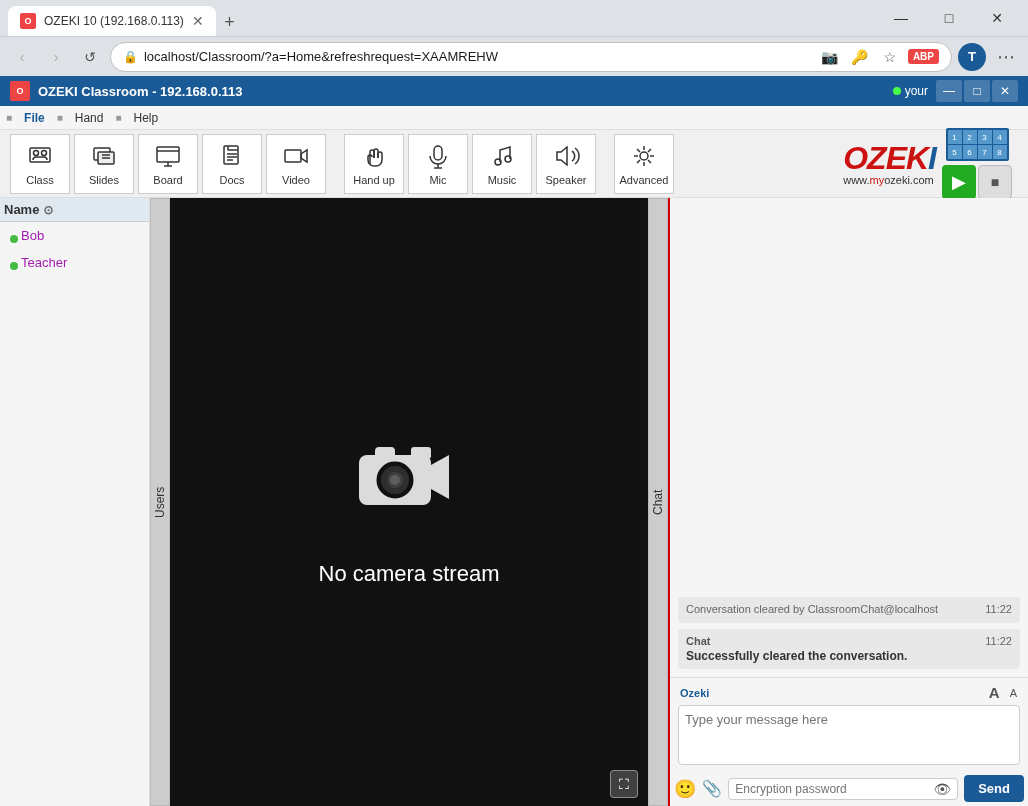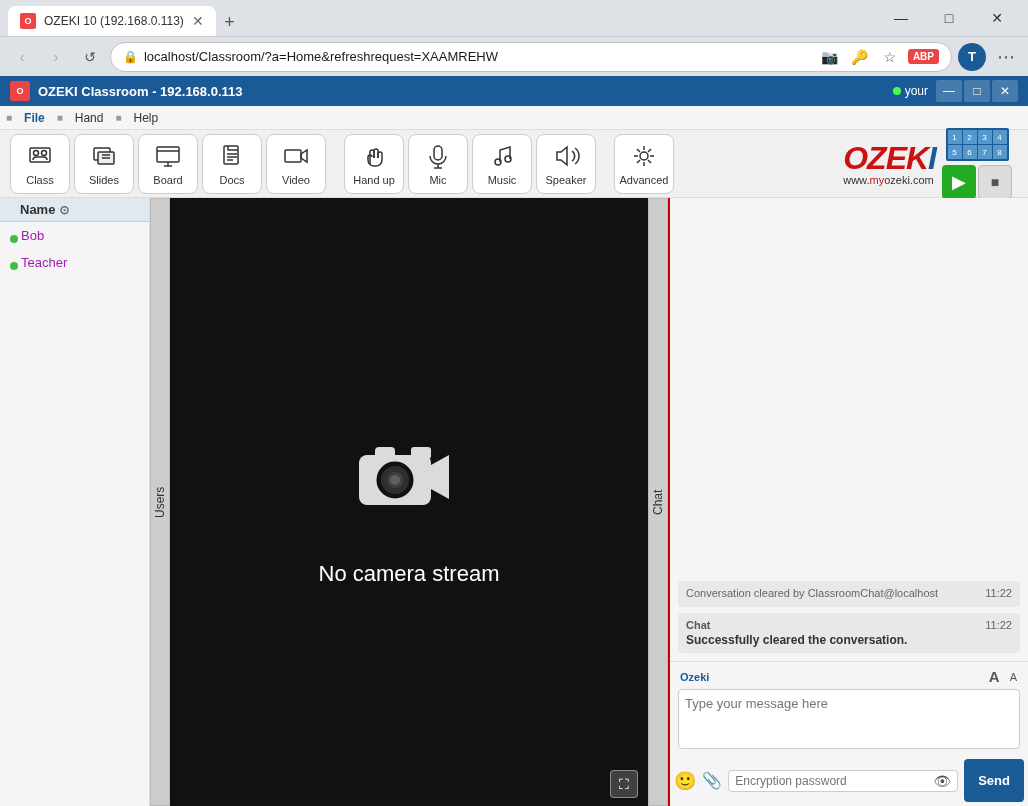--- a/index.html
+++ b/index.html
@@ -109,21 +109,21 @@
       align-items: center;
       padding: 0 10px;
       border-bottom: 1px solid #ddd;
       gap: 4px;
     }
     .toolbar-btn {
       width: 60px;
       height: 60px;
       border: 1px solid #ccc;
       background: #fff;
-      border-radius: 8px;
+      border-radius: 0;
       cursor: pointer;
       display: flex;
       flex-direction: column;
       align-items: center;
       justify-content: center;
       gap: 4px;
       font-size: 11px;
       color: #333;
     }
     .toolbar-btn svg { width: 28px; height: 28px; }
@@ -176,21 +176,21 @@
     
     .sidebar {
       width: 150px;
       background: #f5f5f5;
       border-right: 1px solid #ddd;
       display: flex;
       flex-direction: column;
     }
     .sidebar-header {
       background: #e0e8f0;
-      padding: 4px 20px;
+      padding: 4px 4px;
       font-size: 13px;
       font-weight: bold;
       color: #333;
       display: flex;
       align-items: center;
       gap: 4px;
       border-bottom: 1px solid #ccc;
     }
     .sidebar-item {
       padding: 6px 10px;
@@ -363,21 +363,21 @@
       font-size: 12px;
       color: #ec4899;
       background: transparent;
     }
     .eye-btn { color: #555; cursor: pointer; font-size: 14px; border: none; background: transparent; }
     .send-btn {
       background: #1a5a96;
       color: white;
       border: none;
       border-radius: 4px;
-      padding: 14px 14px;
+      padding: 6px 14px;
       font-size: 13px;
       font-weight: bold;
       cursor: pointer;
     }
   </style>
 </head>
 <body>
 
 <div class="browser-titlebar">
   <div class="tab-bar">

